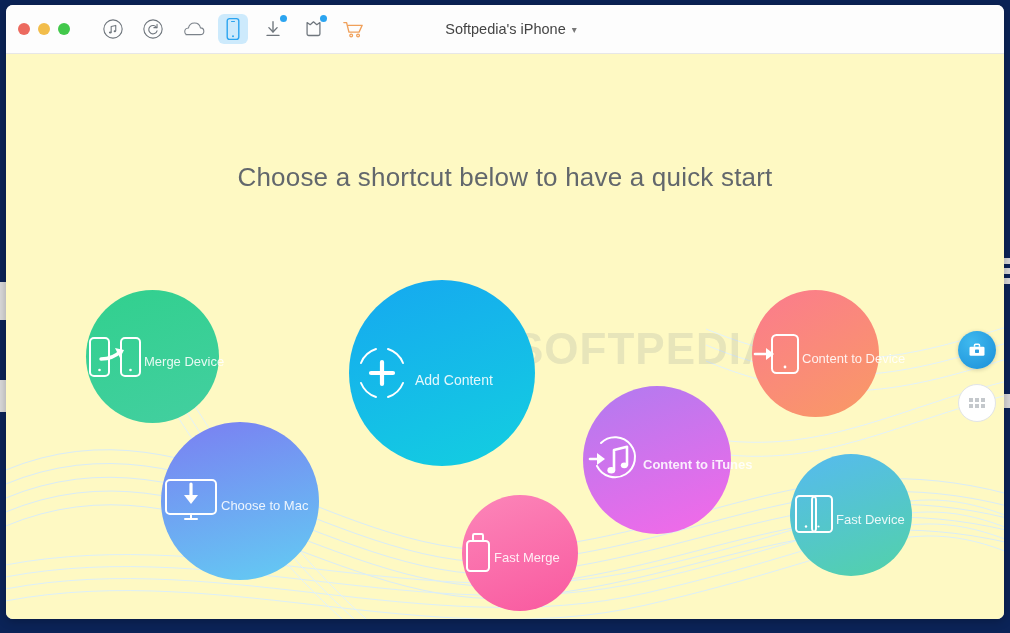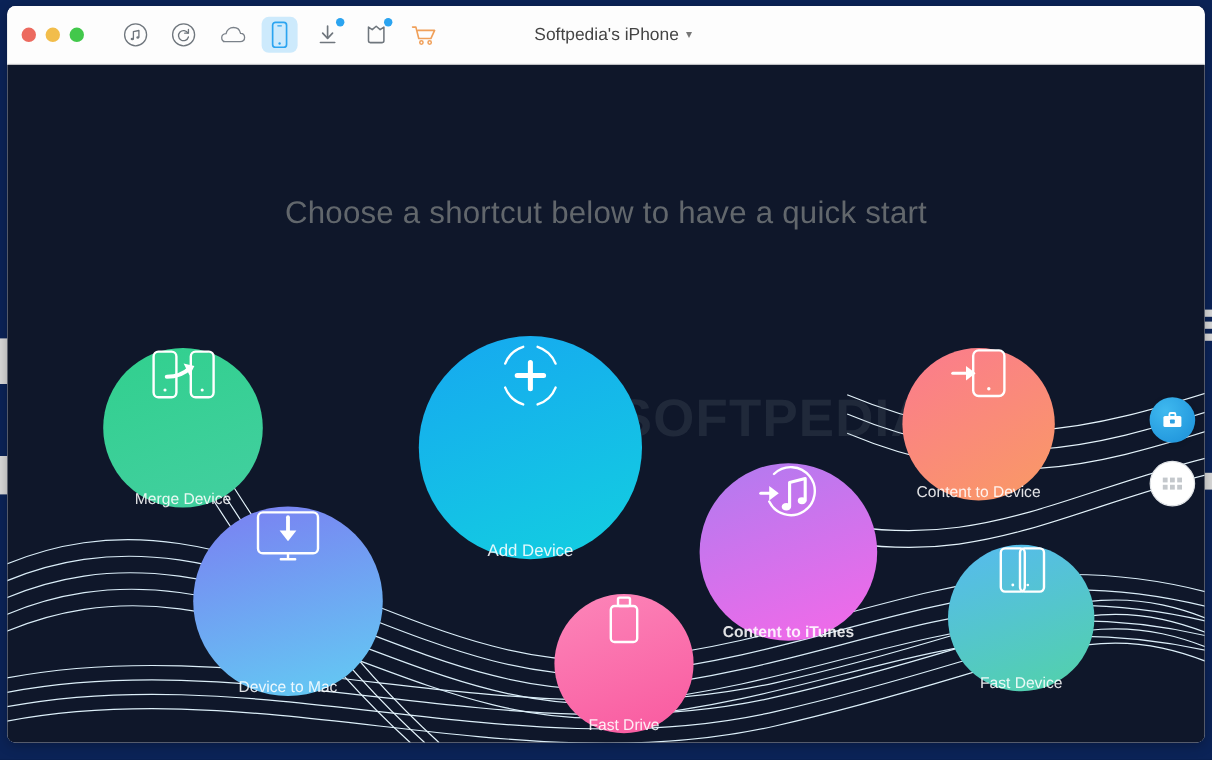--- a/index.html
+++ b/index.html
@@ -99,21 +99,21 @@
     align-items: center;
     justify-content: center;
     gap: 6px;
   }
   #window-title .chev { font-size: 10px; color: #777; }
 
   
   #content {
     position: relative;
     height: 565px;
-    background: #0f172a;
+    background: #fef9c3;
     overflow: hidden;
   }
 
   #waves {
     position: absolute;
     left: 0; bottom: 0;
     width: 998px; height: 300px;
     pointer-events: none;
   }
 
@@ -142,23 +142,22 @@
   #watermark .reg {
     font-size: 15px;
     vertical-align: super;
   }
 
   
   .bubble {
     position: absolute;
     border-radius: 50%;
     display: flex;
-    flex-direction: column;
-    align-items: center;
-    justify-content: space-between;
+    align-items: center;
+    justify-content: flex-start;
     cursor: pointer;
     color: rgba(255,255,255,.92);
   }
   .bubble .ic {
     display: flex;
     align-items: center;
     justify-content: center;
   }
   .bubble .lbl {
     margin-top: 9px;
@@ -338,21 +337,21 @@
           <svg width="66" height="66" viewBox="0 0 66 66">
             <g fill="none" stroke="#ffffff" stroke-width="2" stroke-linecap="round">
               <path d="M12 23 A 24 24 0 0 1 27 9"></path>
               <path d="M39 9 A 24 24 0 0 1 54 23"></path>
               <path d="M54 43 A 24 24 0 0 1 39 57"></path>
               <path d="M27 57 A 24 24 0 0 1 12 43"></path>
             </g>
             <path d="M33 22v22M22 33h22" fill="none" stroke="#ffffff" stroke-width="4.2" stroke-linecap="round"></path>
           </svg>
         </div>
-        <div class="lbl">Add Device</div>
+        <div class="lbl">Add Content</div>
       </div>
 
       <div class="bubble" style="left:746px; top:236px; width:127px; height:127px;
                   background:linear-gradient(150deg,#fb7b8e 0%,#f99a64 100%);">
         <div class="ic">
           <svg width="50" height="42" viewBox="0 0 50 42">
             <rect x="20" y="2" width="26" height="38" rx="4.5" fill="none" stroke="#ffffff" stroke-width="2"></rect>
             <circle cx="33" cy="34" r="1.4" fill="#ffffff"></circle>
             <path d="M3 21h17" fill="none" stroke="#ffffff" stroke-width="2.6" stroke-linecap="round"></path>
             <path d="M14 15 L 22 21 L 14 27 Z" fill="#ffffff"></path>
@@ -364,21 +363,21 @@
       <div class="bubble" style="left:155px; top:368px; width:158px; height:158px;
                   background:linear-gradient(165deg,#7b7ef2 0%,#62cdf3 100%);">
         <div class="ic">
           <svg width="60" height="52" viewBox="0 0 60 52">
             <rect x="5" y="5" width="50" height="34" rx="4" fill="none" stroke="#ffffff" stroke-width="2"></rect>
             <path d="M24 44h12M30 39v5" fill="none" stroke="#ffffff" stroke-width="2" stroke-linecap="round"></path>
             <path d="M30 9v16" fill="none" stroke="#ffffff" stroke-width="3.2" stroke-linecap="round"></path>
             <path d="M23 20 L 30 29 L 37 20 Z" fill="#ffffff"></path>
           </svg>
         </div>
-        <div class="lbl">Device to Mac</div>
+        <div class="lbl">Choose to Mac</div>
       </div>
 
       <div class="bubble" style="left:577px; top:332px; width:148px; height:148px;
                   background:linear-gradient(160deg,#b07bf0 0%,#f569e8 100%);font-weight:bold;">
         <div class="ic">
           <svg width="60" height="52" viewBox="0 0 60 52">
             <path d="M18 9 A 20 20 0 1 1 14 32" fill="none" stroke="#ffffff" stroke-width="2" stroke-linecap="round"></path>
             <path d="M7 25h11" fill="none" stroke="#ffffff" stroke-width="2.6" stroke-linecap="round"></path>
             <path d="M14 19 L 22 25 L 14 31 Z" fill="#ffffff"></path>
             <path d="M31 36V16l13-3.2V31" fill="none" stroke="#ffffff" stroke-width="2.6" stroke-linecap="round" stroke-linejoin="round"></path>
@@ -390,21 +389,21 @@
       </div>
 
       <div class="bubble" style="left:456px; top:441px; width:116px; height:116px;
                   background:linear-gradient(160deg,#fc86b9 0%,#f9599f 100%);">
         <div class="ic">
           <svg width="32" height="44" viewBox="0 0 32 44">
             <rect x="11" y="3" width="10" height="7" rx="1.4" fill="none" stroke="#ffffff" stroke-width="2"></rect>
             <rect x="5" y="10" width="22" height="30" rx="3.2" fill="none" stroke="#ffffff" stroke-width="2"></rect>
           </svg>
         </div>
-        <div class="lbl">Fast Drive</div>
+        <div class="lbl">Fast Merge</div>
       </div>
 
       <div class="bubble" style="left:784px; top:400px; width:122px; height:122px;
                   background:linear-gradient(160deg,#56baf0 0%,#52d2a8 100%);">
         <div class="ic">
           <svg width="46" height="44" viewBox="0 0 46 44">
             <rect x="22" y="3" width="20" height="36" rx="3.6" fill="none" stroke="#ffffff" stroke-width="2"></rect>
             <rect x="6" y="3" width="20" height="36" rx="3.6" fill="none" stroke="#ffffff" stroke-width="2"></rect>
             <circle cx="16" cy="33.5" r="1.2" fill="#ffffff"></circle>
             <circle cx="28.5" cy="33.5" r="1.1" fill="#ffffff"></circle>

